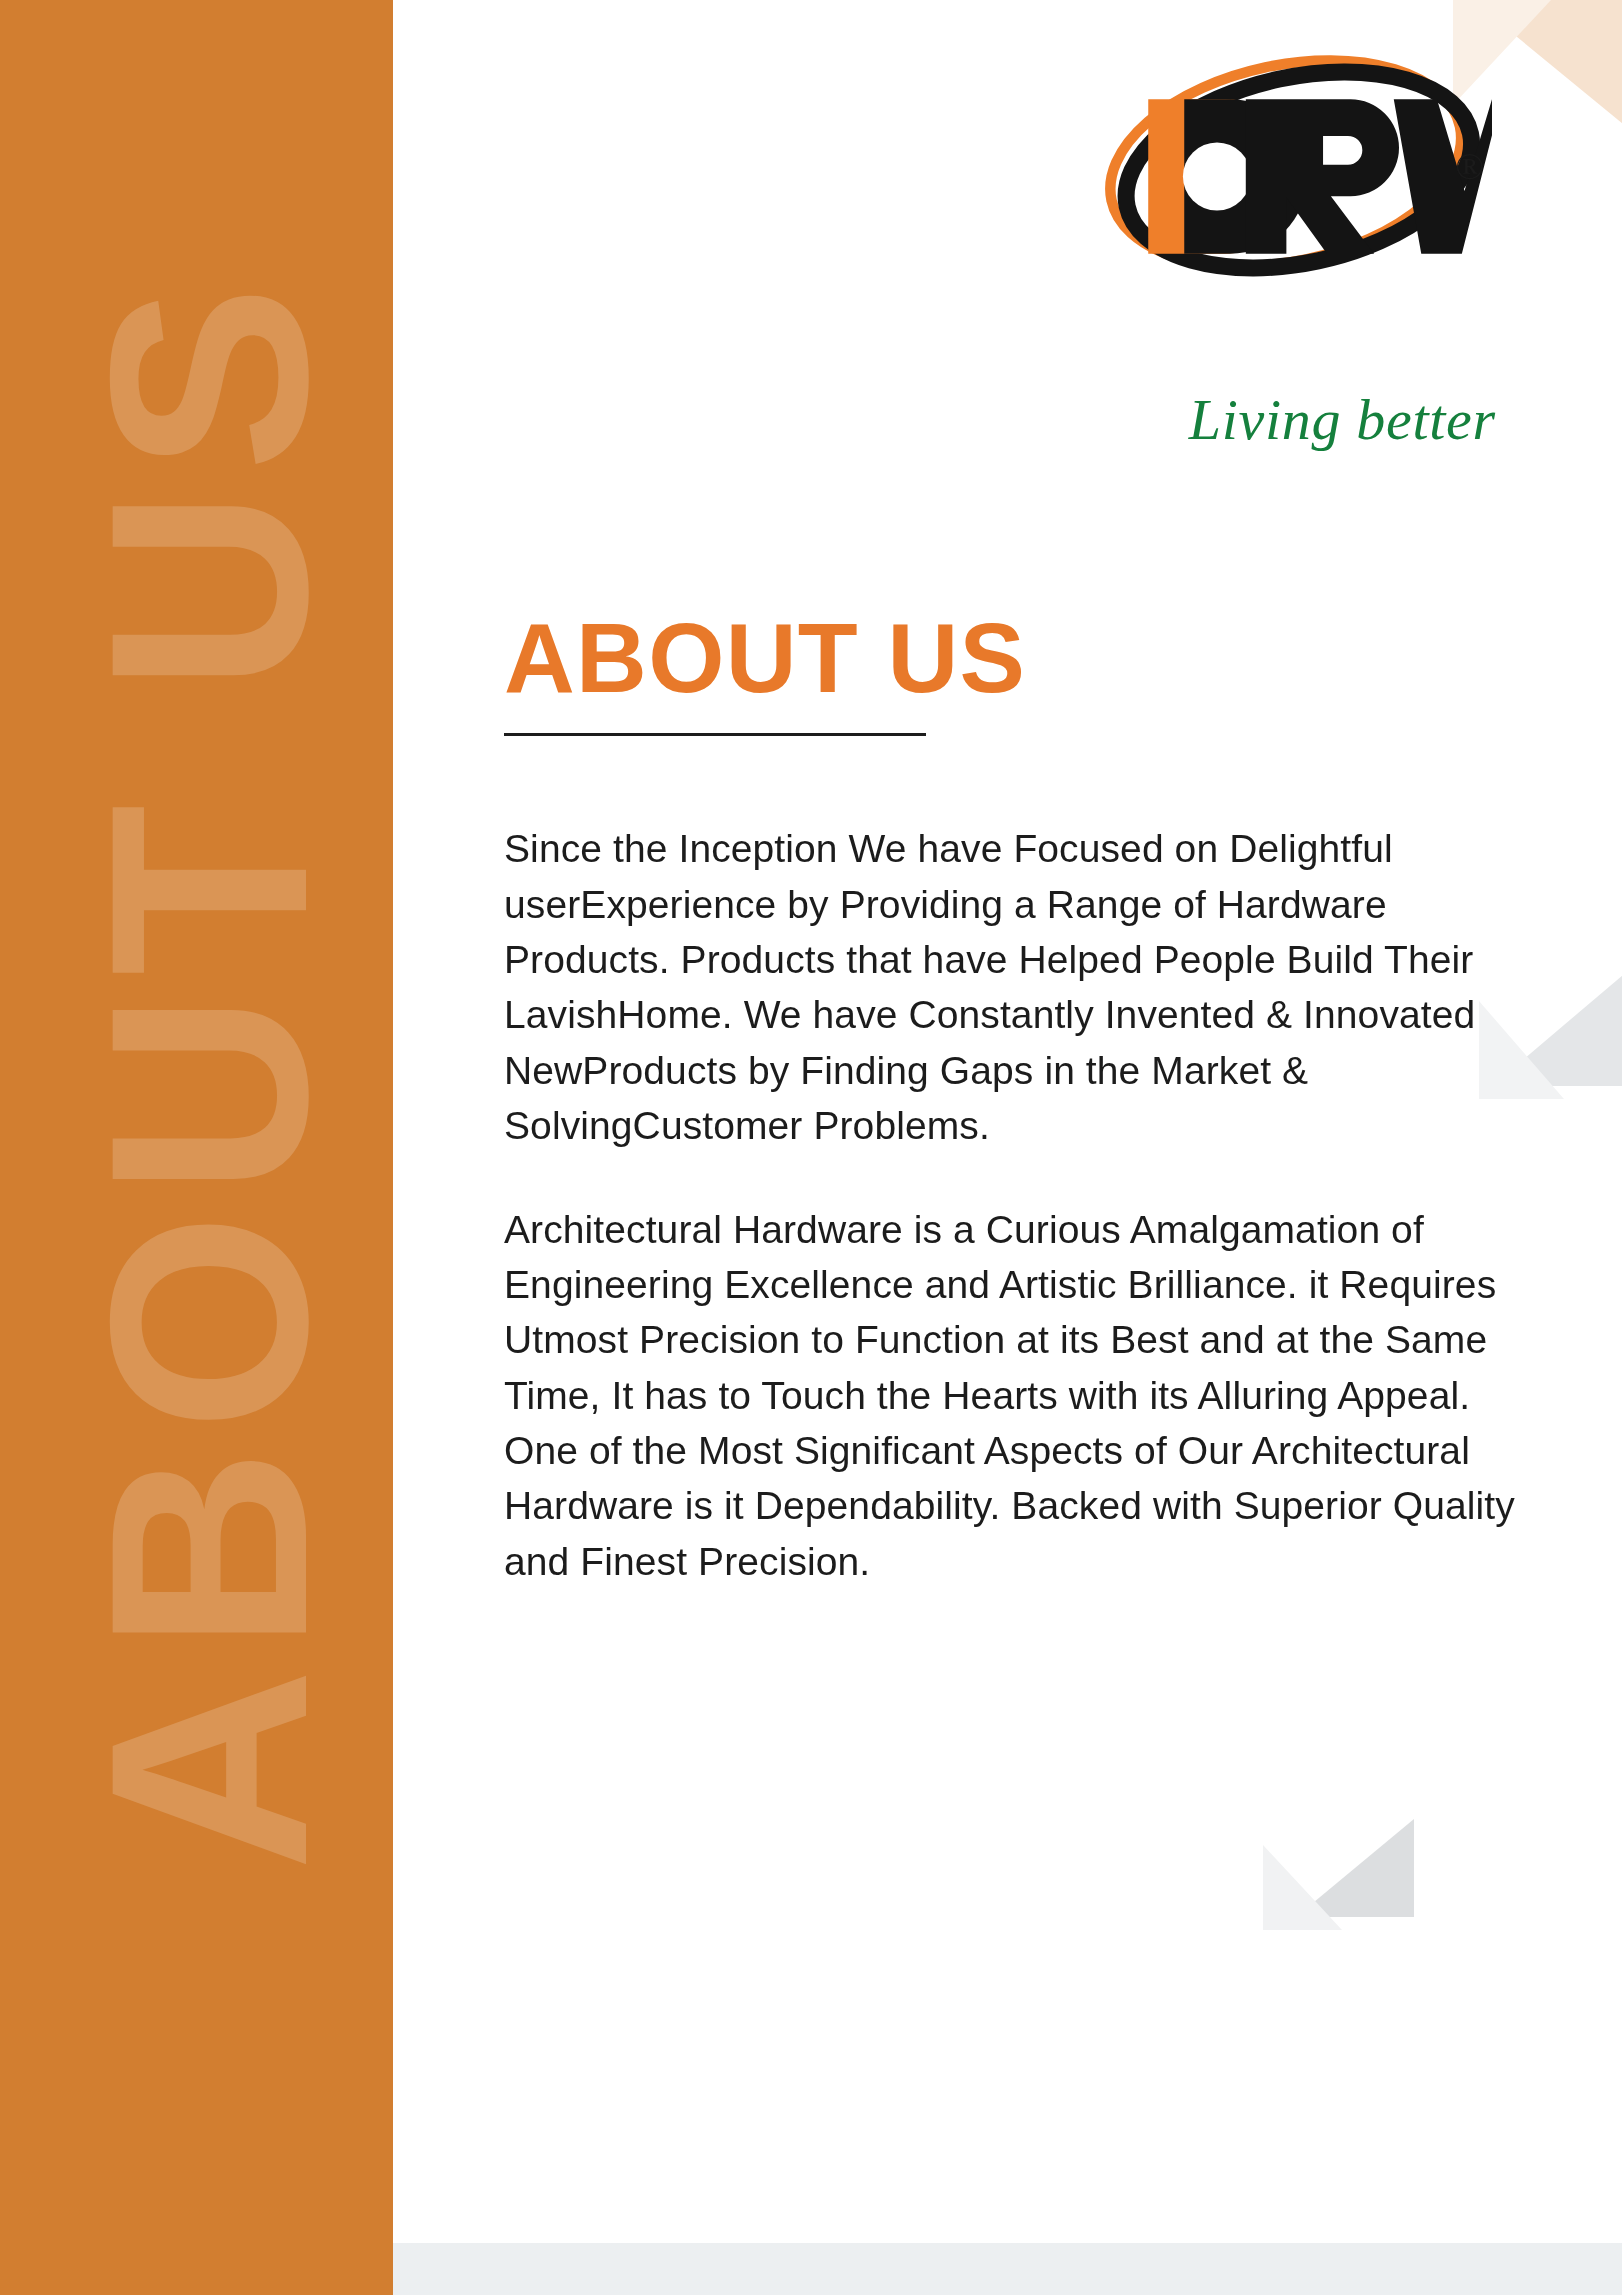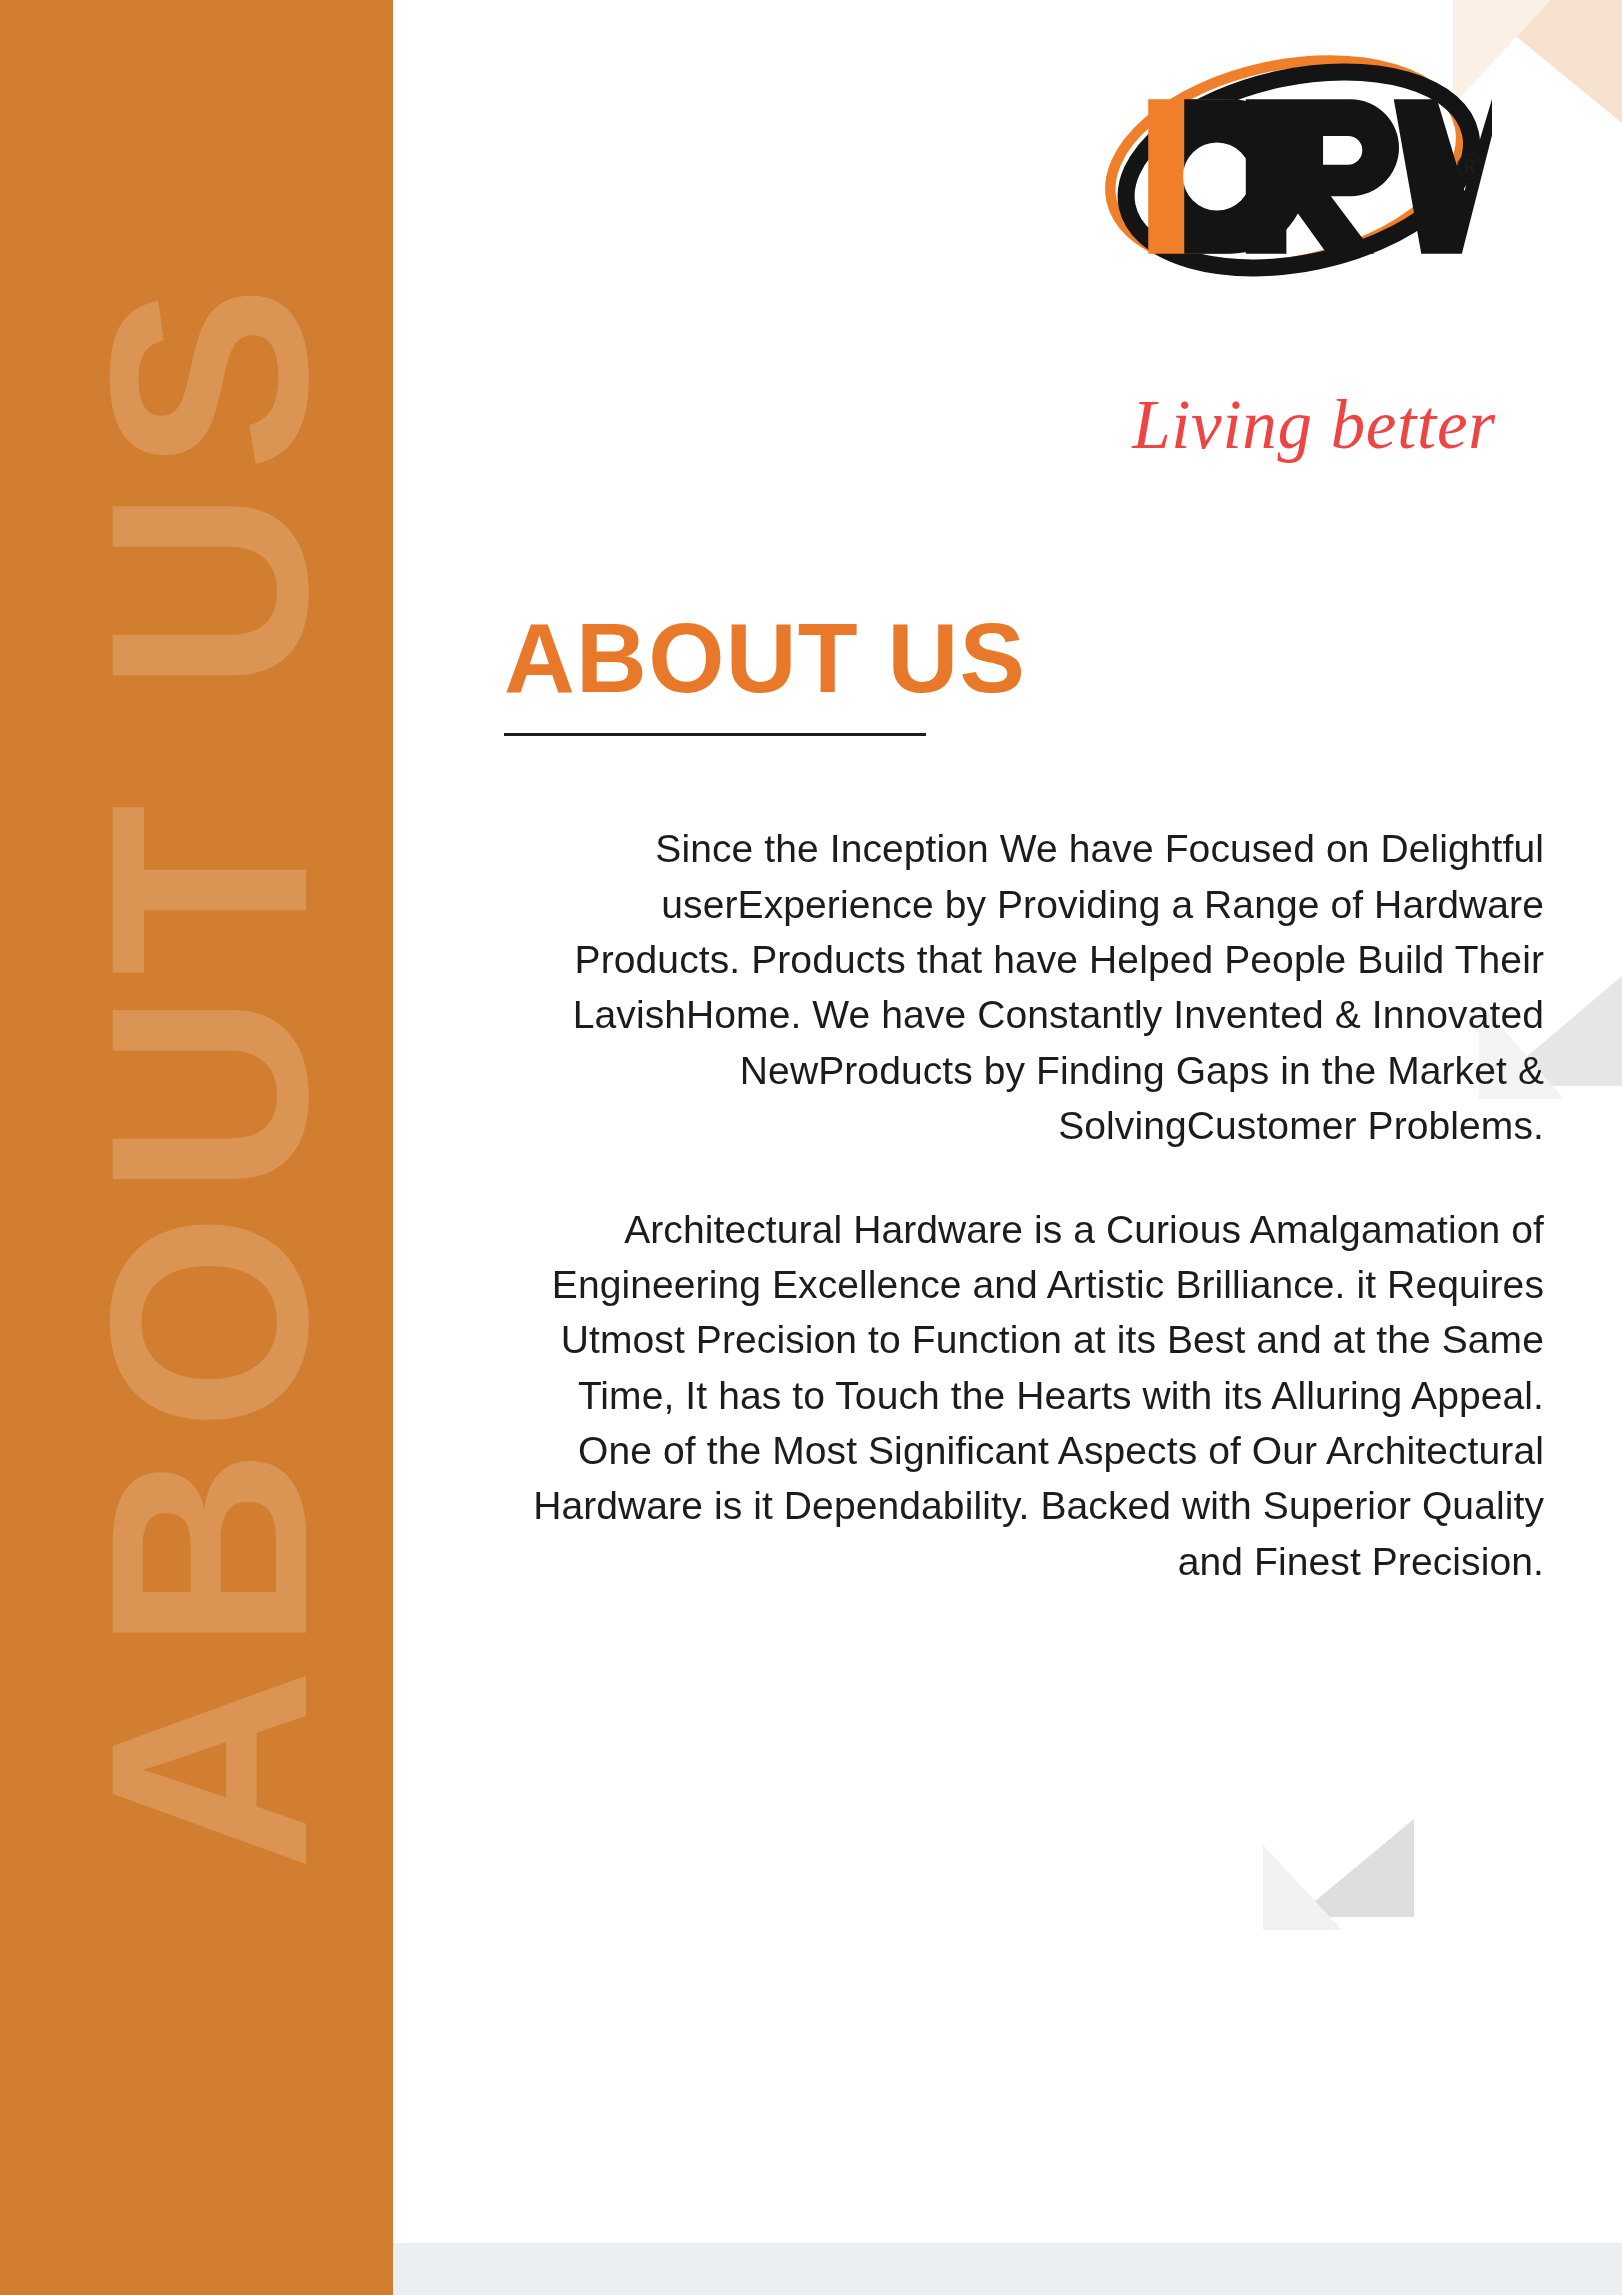--- a/index.html
+++ b/index.html
@@ -132,22 +132,22 @@
     font-size: 38px;
     color: #1b1b1b;
     font-family: "Liberation Serif", serif;
   }
   .logo-tagline {
     position: absolute;
     right: 9.2px;
     top: 347px;
     font-family: "Liberation Serif", serif;
     font-style: italic;
-    font-size: 69px;
-    color: #ef4444;
+    font-size: 58px;
+    color: #15803d;
     letter-spacing: 0.7px;
     white-space: nowrap;
   }
 
   
   .content {
     position: absolute;
     left: 504px;
     top: 609px;
     width: 1040px;
@@ -162,21 +162,20 @@
     line-height: 1;
   }
   .title-rule {
     margin-top: 26px;
     width: 422px;
     height: 3.3px;
     background: #1d1d1d;
   }
   .body-copy {
     margin-top: 85px;
-    text-align: right;
   }
   .body-copy p {
     margin: 0 0 48px 0;
     font-family: "Liberation Sans", sans-serif;
     font-size: 39px;
     line-height: 1.42;
     color: #1c1c1c;
     letter-spacing: 0.1px;
   }
   .body-copy p:last-child { margin-bottom: 12px; }

